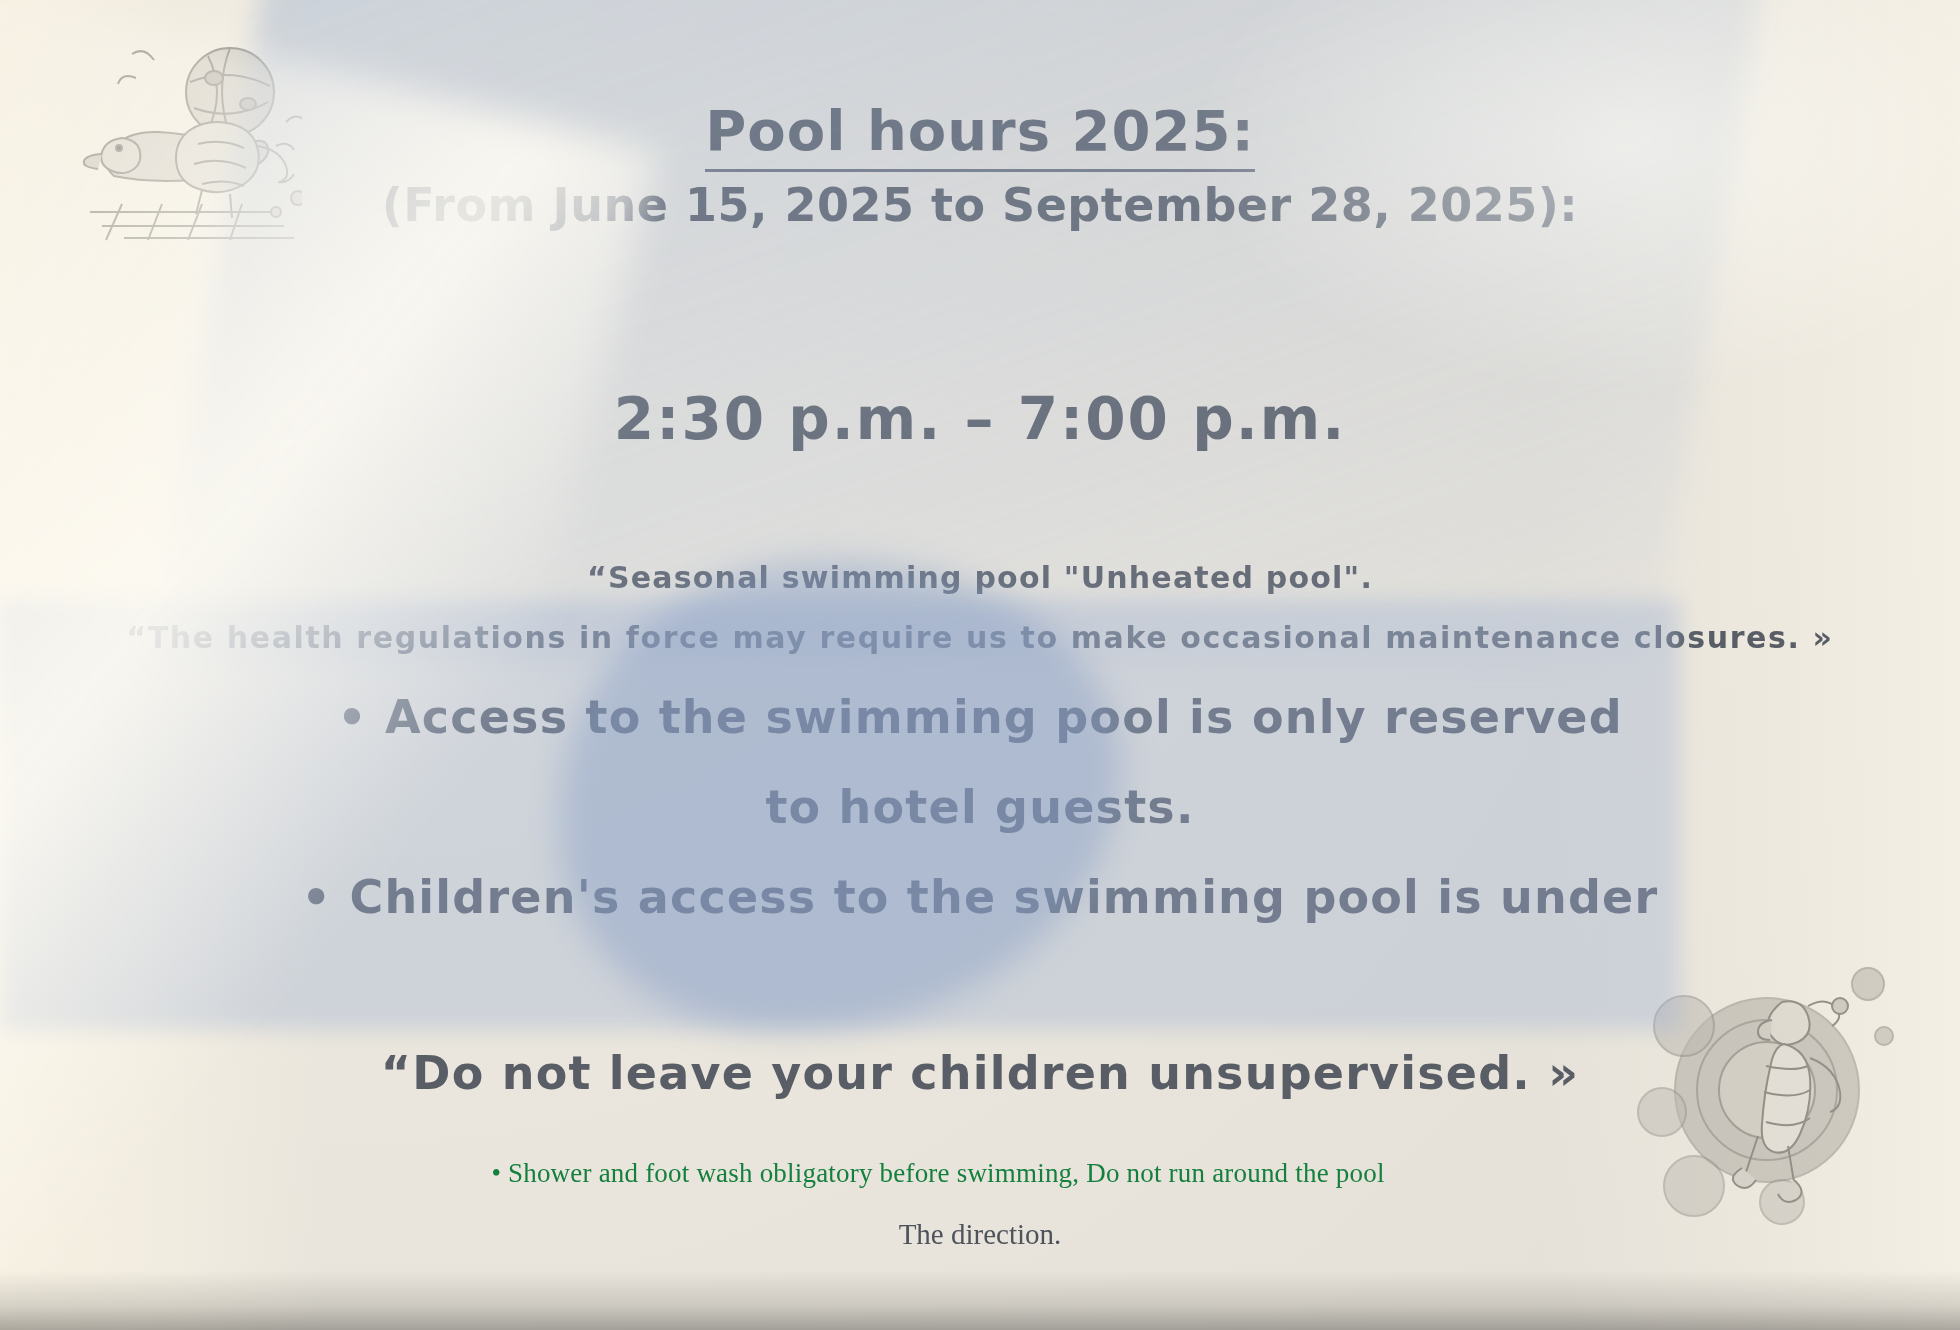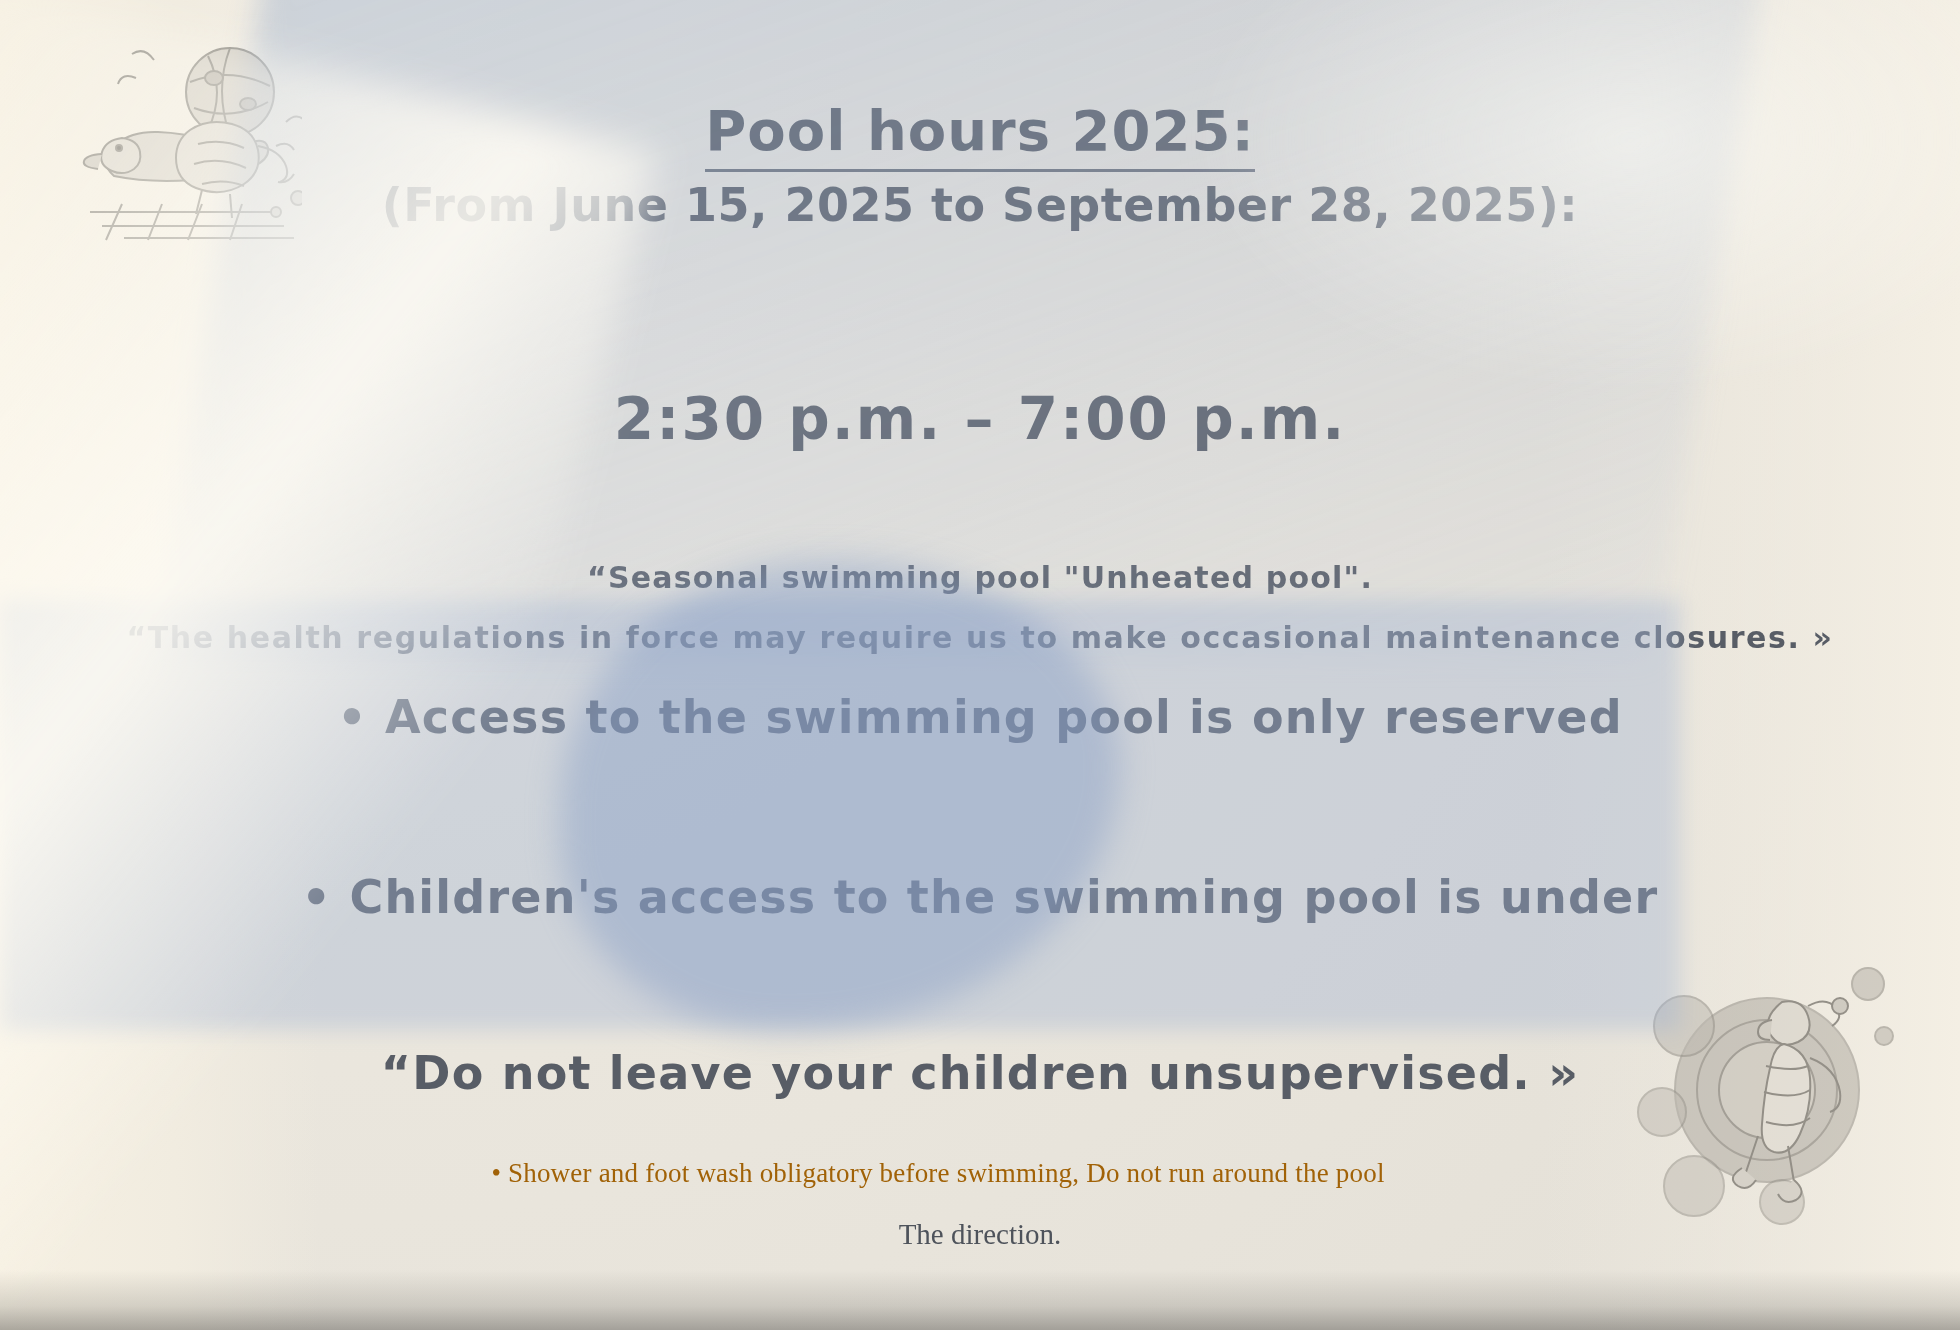--- a/index.html
+++ b/index.html
@@ -141,21 +141,21 @@
   .r2a { top: 870px; }
   .r2b { top: 960px; }
   .r3  { top: 1046px; }
 
   .fineprint {
     position: absolute;
     left: 0; top: 1158px; width: 1876px;
     text-align: center;
     font-family: "Liberation Serif", serif;
     font-size: 27px;
-    color: #a16207;
+    color: #15803d;
     letter-spacing: 0.2px;
   }
   .signature {
     position: absolute;
     left: 0; top: 1218px; width: 1960px;
     text-align: center;
     font-family: "Liberation Serif", serif;
     font-size: 29px;
     color: #4e535b;
     box-sizing: border-box;
@@ -254,20 +254,21 @@
 
     <div class="hand hours">2:30 p.m. – 7:00 p.m.</div>
 
     <div class="hand note1">“Seasonal swimming pool "Unheated pool".</div>
     <div class="hand note2">“The health regulations in force may require us to make occasional maintenance closures. »</div>
 
     <div class="hand rule r1a">
       <span>•</span>
       <span>Access to the swimming pool is only reserved</span>
     </div>
+    <div class="hand rule r1b">to hotel guests.</div>
 
     <div class="hand rule r2a">
       <span>•</span>
       <span>Children's access to the swimming pool is under</span>
     </div>
 
     <div class="hand rule r3">“Do not leave your children unsupervised. »</div>
 
     <div class="fineprint">• Shower and foot wash obligatory before swimming, Do not run around the pool</div>
     <div class="signature">The direction.</div>

